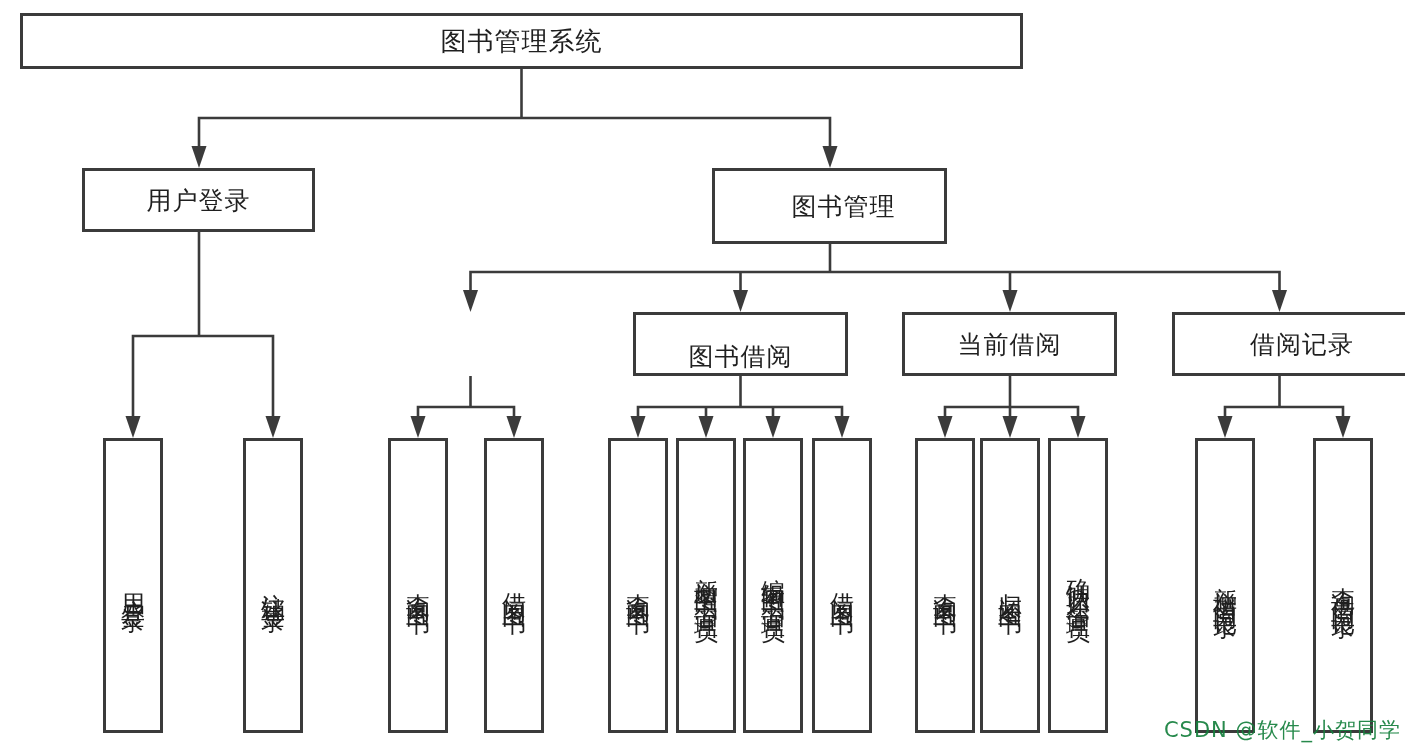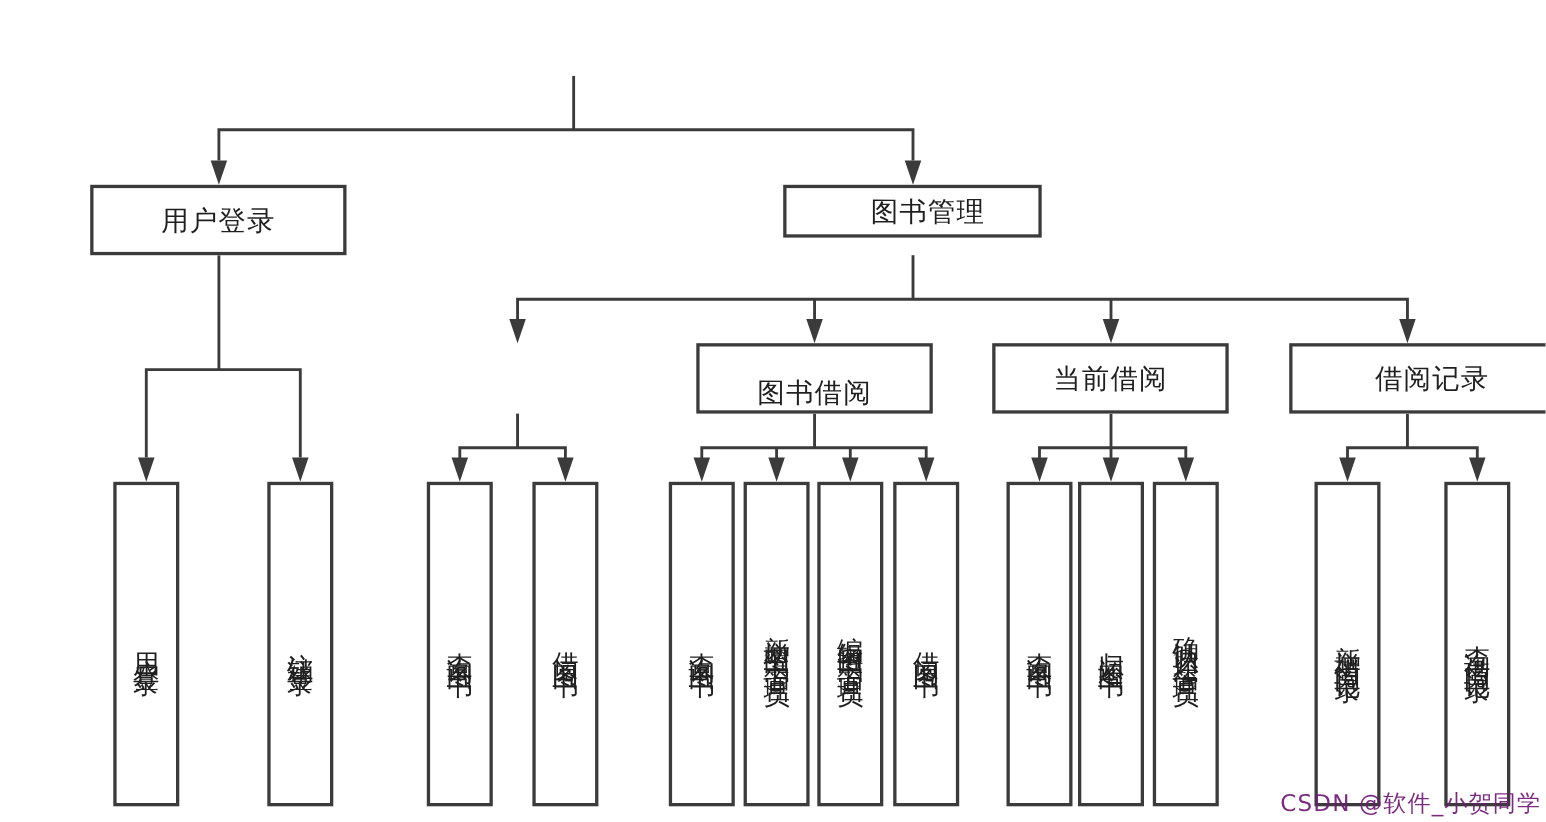--- a/index.html
+++ b/index.html
@@ -38,21 +38,21 @@
     font-size: 24px;
     letter-spacing: 6px;
     color: #1f1f1f;
     line-height: 1;
   }
   .watermark {
     position: absolute;
     right: 4px;
     top: 716px;
     font-size: 21px;
-    color: #701a75;
+    color: #15803d;
     opacity: 0.92;
     letter-spacing: 1px;
     white-space: nowrap;
     pointer-events: none;
   }
 </style>
 </head>
 <body>
 
 <div class="canvas">
@@ -98,25 +98,28 @@
     <polygon points="937.5,416 952.5,416 945,438" fill="#3b3b3b" stroke="none"></polygon>
     <polygon points="1002.5,416 1017.5,416 1010,438" fill="#3b3b3b" stroke="none"></polygon>
     <polygon points="1070.5,416 1085.5,416 1078,438" fill="#3b3b3b" stroke="none"></polygon>
 
     <path d="M1279.5 376 L1279.5 407"></path>
     <path d="M1225 417 L1225 407 L1343 407 L1343 417"></path>
     <polygon points="1217.5,416 1232.5,416 1225,438" fill="#3b3b3b" stroke="none"></polygon>
     <polygon points="1335.5,416 1350.5,416 1343,438" fill="#3b3b3b" stroke="none"></polygon>
   </svg>
 
+  <div class="box" style="left:20px; top:13px; width:1003px; height:56px;">
+    <span class="hlabel root-label">图书管理系统</span>
+  </div>
 
   <div class="box" style="left:82px; top:168px; width:233px; height:64px;">
     <span class="hlabel">用户登录</span>
   </div>
-  <div class="box" style="left:712px; top:168px; width:235px; height:48px;padding-left:28px;">
+  <div class="box" style="left:712px; top:168px; width:235px; height:76px;padding-left:28px;">
     <span class="hlabel">图书管理</span>
   </div>
 
   <div class="box" style="left:633px; top:312px; width:215px; height:64px;align-items:flex-end;">
     <span class="hlabel">图书借阅</span>
   </div>
   <div class="box" style="left:902px; top:312px; width:215px; height:64px;">
     <span class="hlabel">当前借阅</span>
   </div>
   <div class="box" style="left:1172px; top:312px; width:260px; height:64px;">

